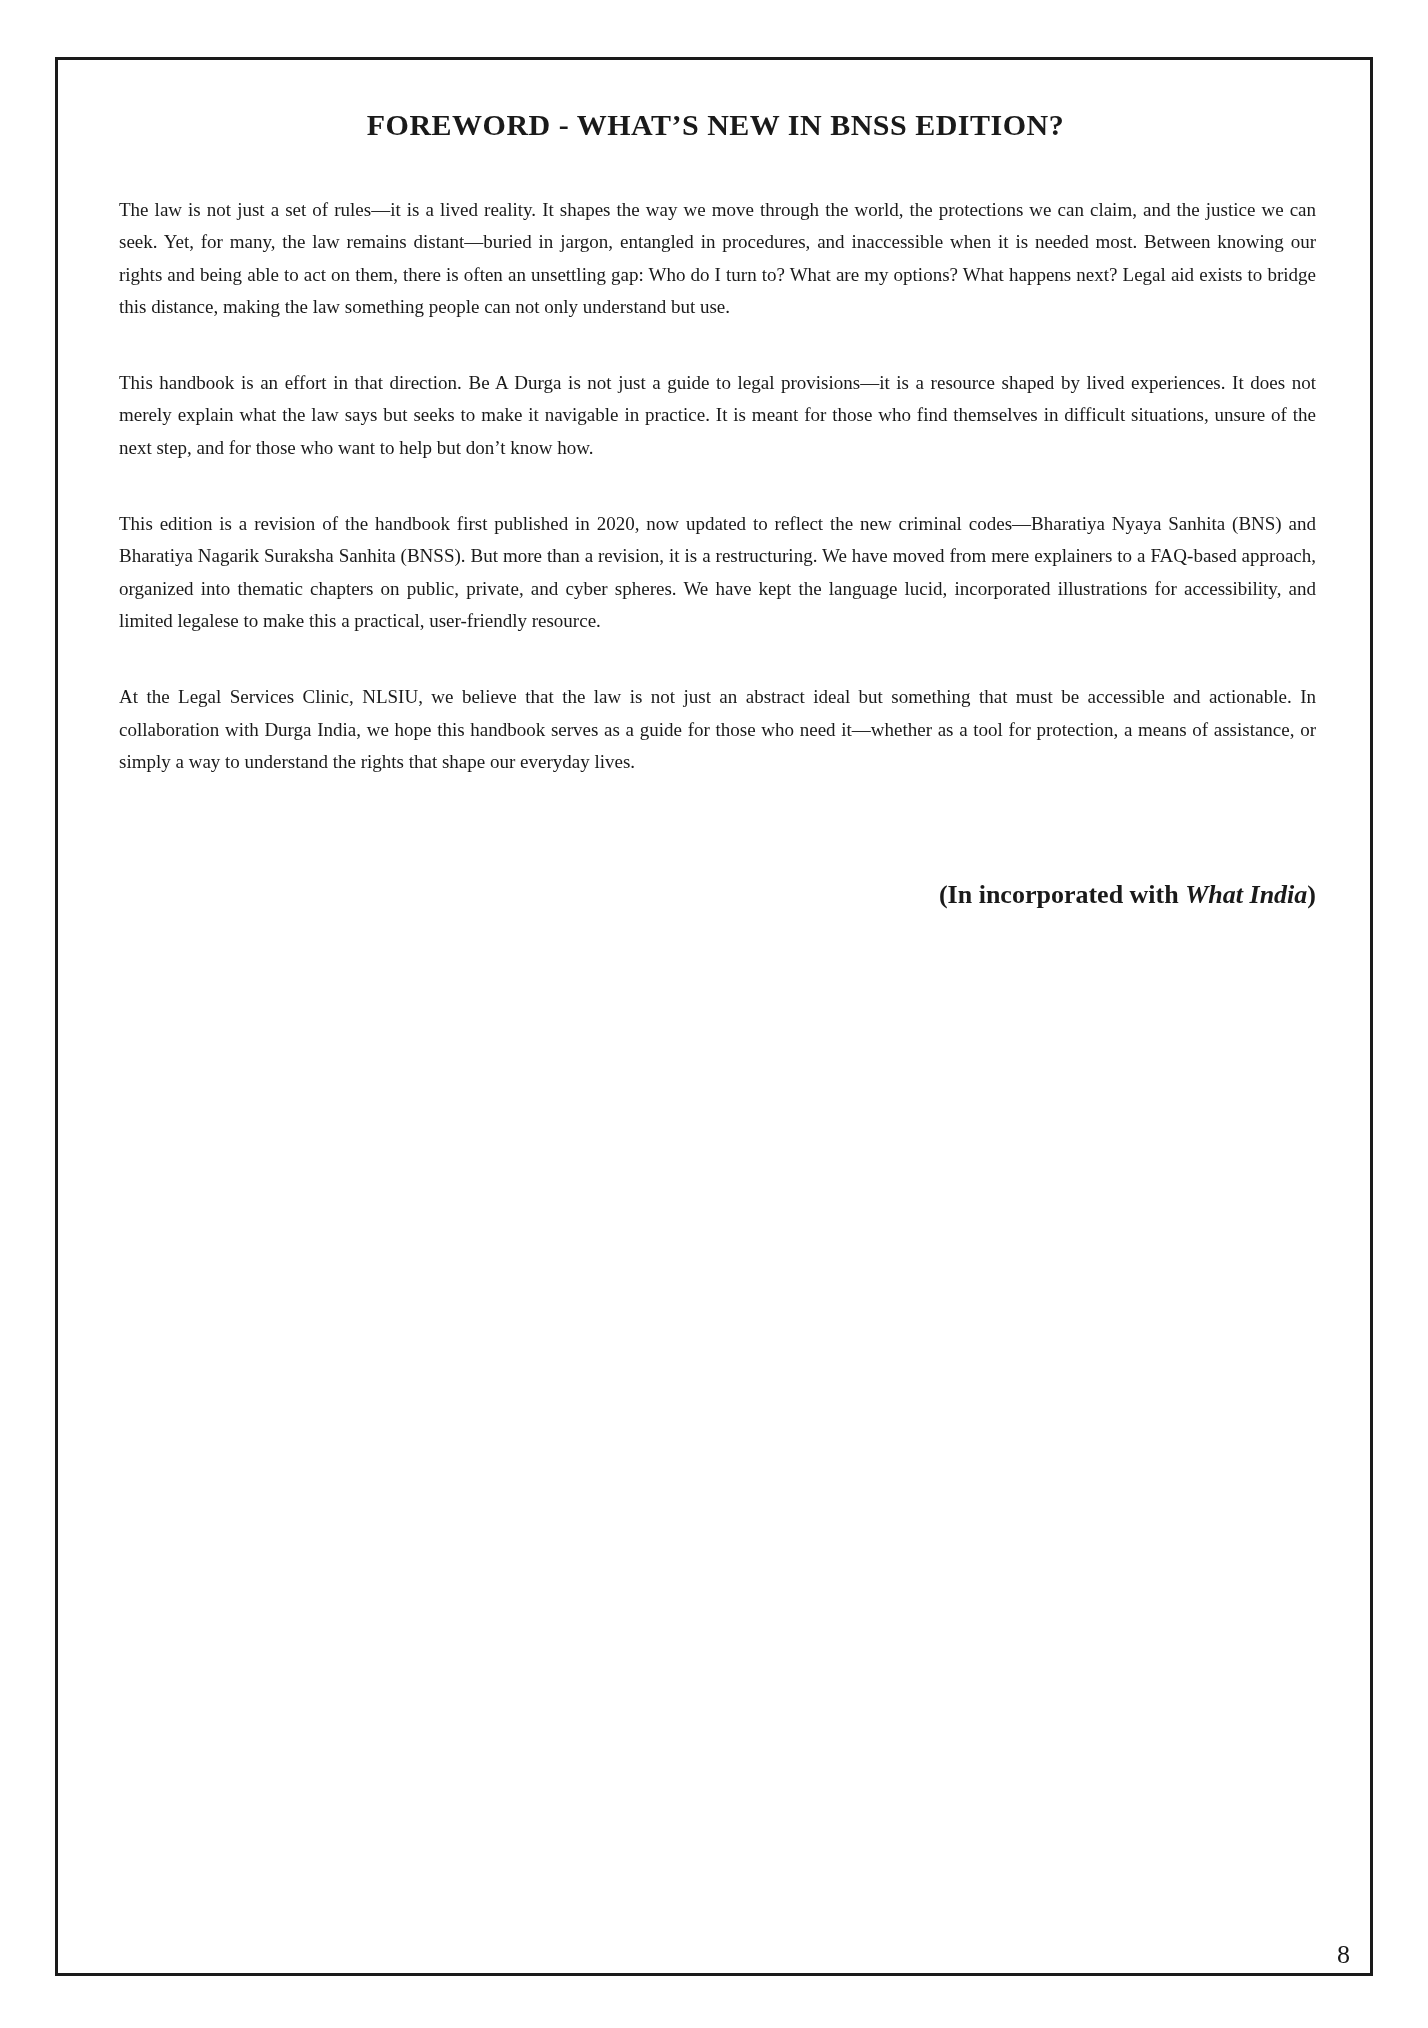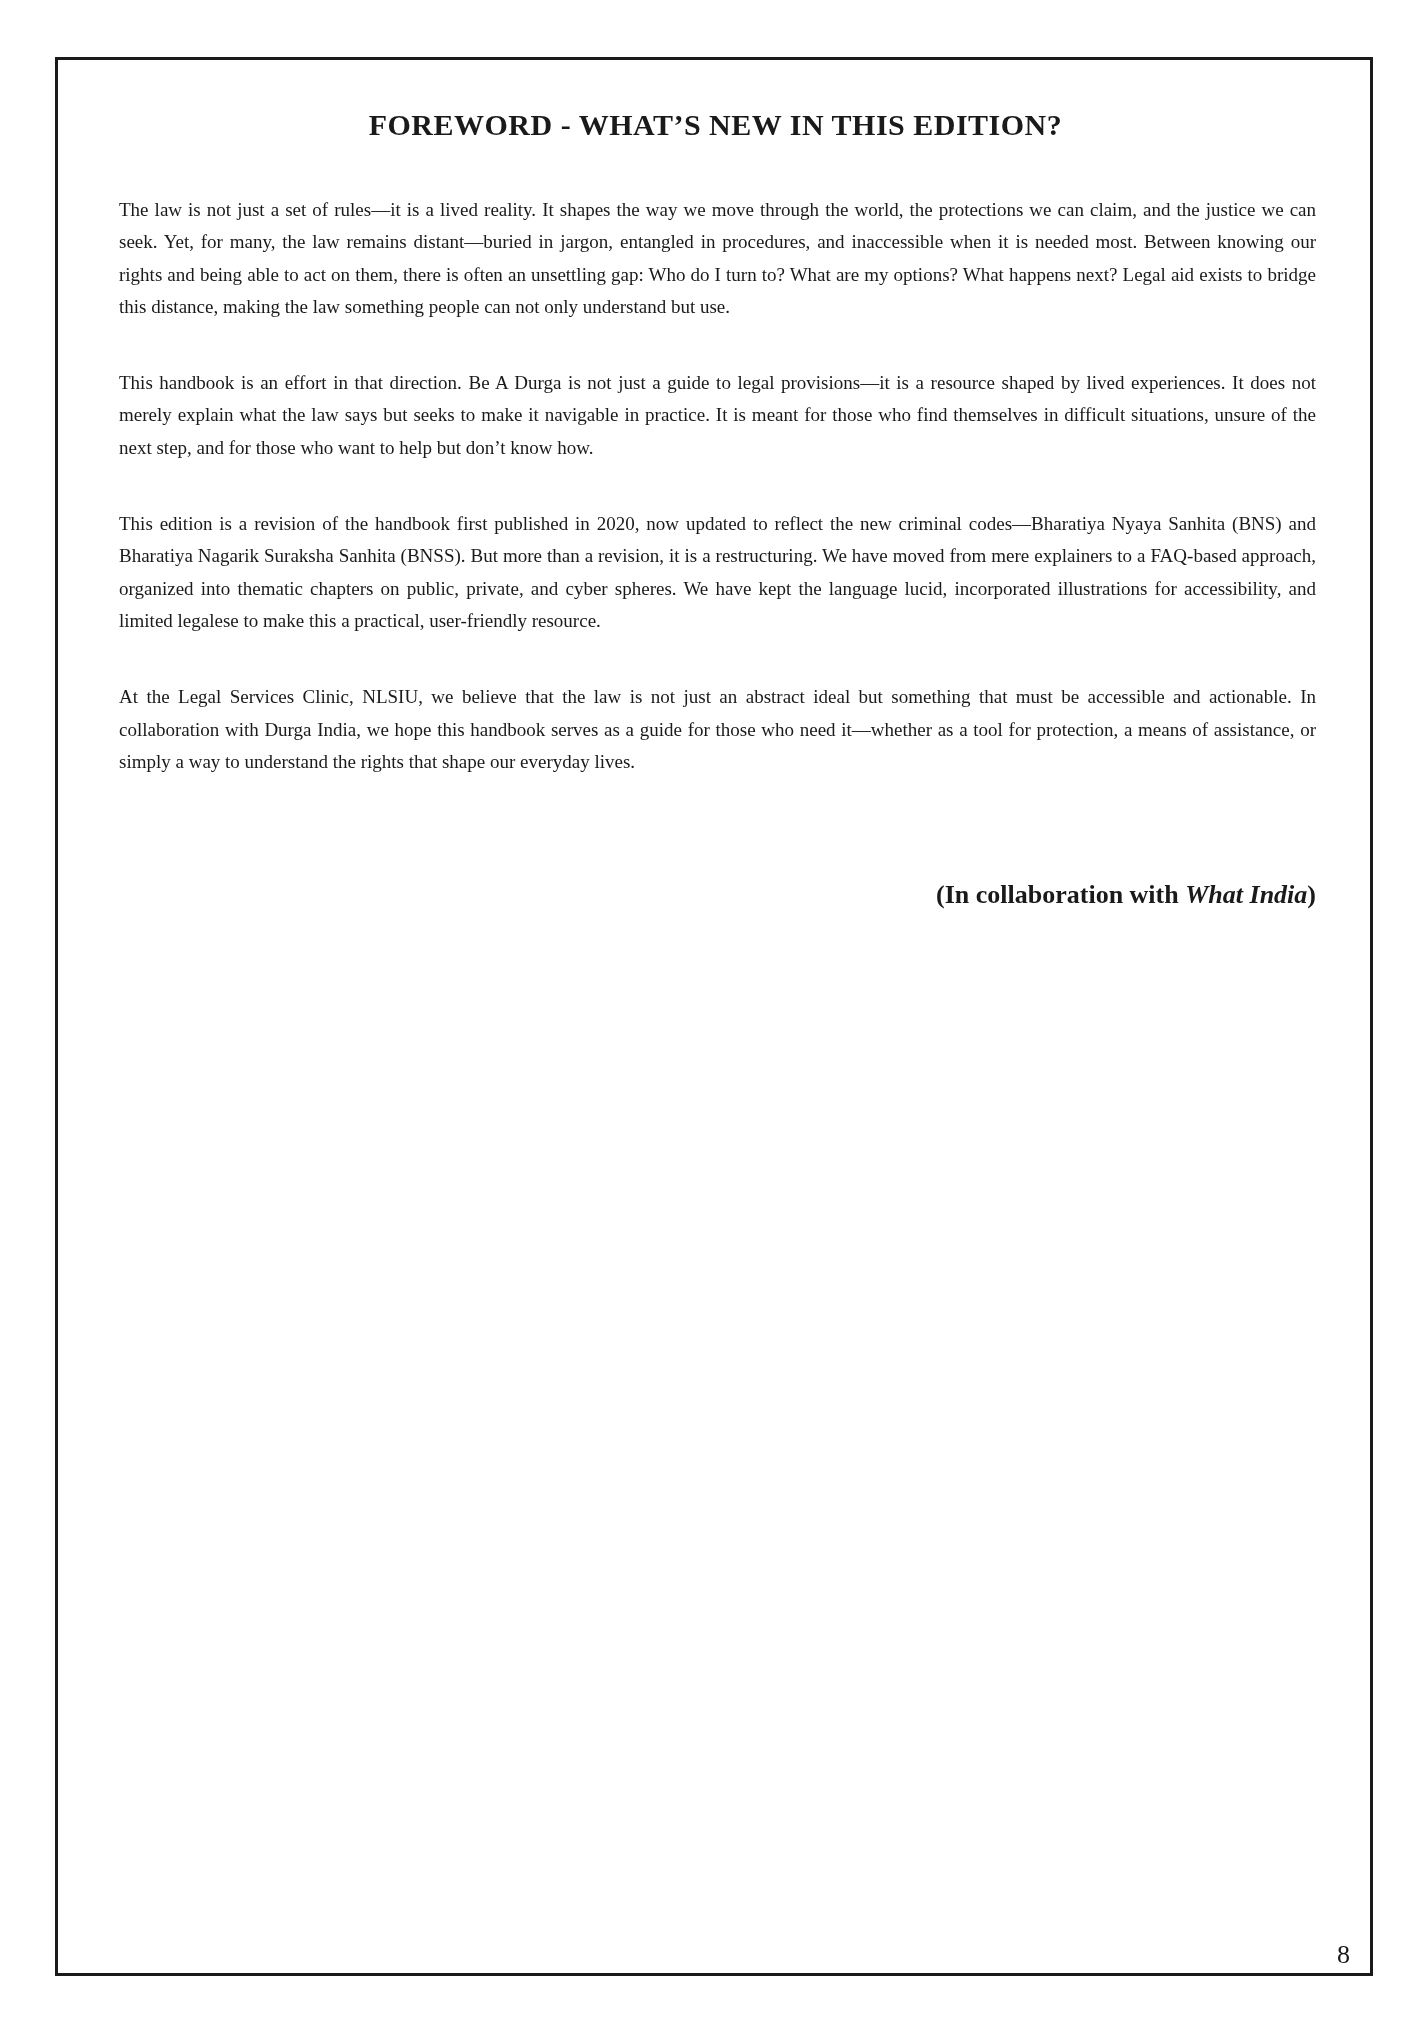--- a/index.html
+++ b/index.html
@@ -64,31 +64,31 @@
     font-size: 26px;
   }
 </style>
 </head>
 <body>
 
 <div class="page">
   <div class="frame"></div>
 
   <div class="content">
-    <h1 class="title">FOREWORD - WHAT’S NEW IN THIS EDITION?</h1>
+    <h1 class="title">FOREWORD - WHAT’S NEW IN BNSS EDITION?</h1>
 
     <p class="para">The law is not just a set of rules—it is a lived reality. It shapes the way we move through the world, the protections we can claim, and the justice we can seek. Yet, for many, the law remains distant—buried in jargon, entangled in procedures, and inaccessible when it is needed most. Between knowing our rights and being able to act on them, there is often an unsettling gap: Who do I turn to? What are my options? What happens next? Legal aid exists to bridge this distance, making the law something people can not only understand but use.</p>
 
     <p class="para">This handbook is an effort in that direction. Be A Durga is not just a guide to legal provisions—it is a resource shaped by lived experiences. It does not merely explain what the law says but seeks to make it navigable in practice. It is meant for those who find themselves in difficult situations, unsure of the next step, and for those who want to help but don’t know how.</p>
 
     <p class="para">This edition is a revision of the handbook first published in 2020, now updated to reflect the new criminal codes—Bharatiya Nyaya Sanhita (BNS) and Bharatiya Nagarik Suraksha Sanhita (BNSS). But more than a revision, it is a restructuring. We have moved from mere explainers to a FAQ-based approach, organized into thematic chapters on public, private, and cyber spheres. We have kept the language lucid, incorporated illustrations for accessibility, and limited legalese to make this a practical, user-friendly resource.</p>
 
     <p class="para">At the Legal Services Clinic, NLSIU, we believe that the law is not just an abstract ideal but something that must be accessible and actionable. In collaboration with Durga India, we hope this handbook serves as a guide for those who need it—whether as a tool for protection, a means of assistance, or simply a way to understand the rights that shape our everyday lives.</p>
 
     <div class="signature">
       <div class="sig-line2">
-        <span>(In collaboration with </span><span class="sig-italic">What India</span><span>)</span>
+        <span>(In incorporated with </span><span class="sig-italic">What India</span><span>)</span>
       </div>
     </div>
   </div>
 
   <div class="page-number">8</div>
 </div>
 
 </body></html>

